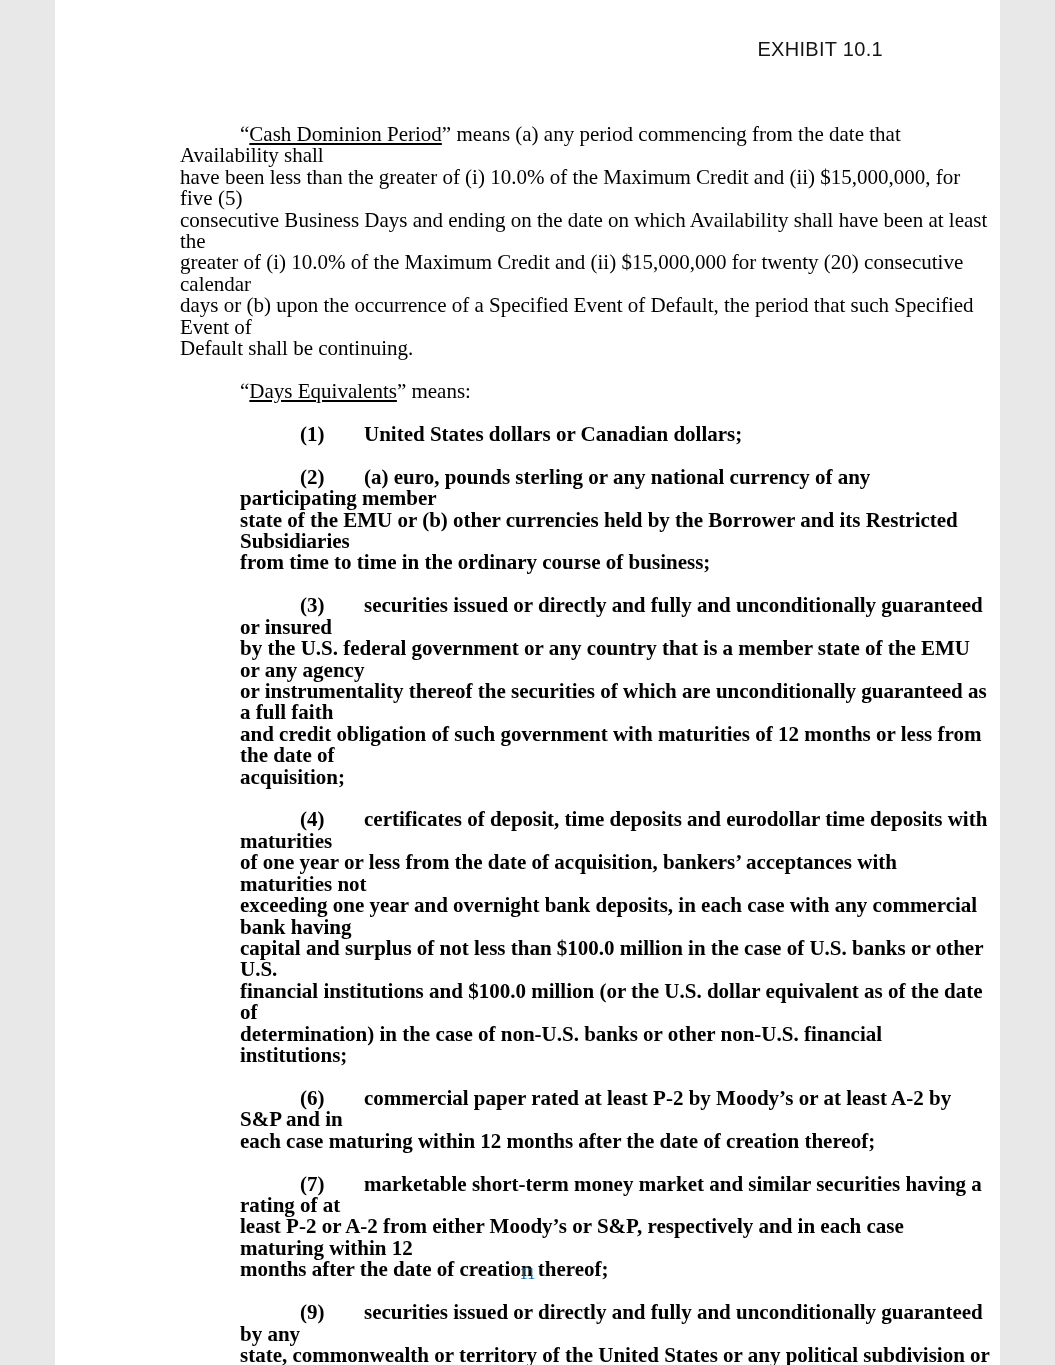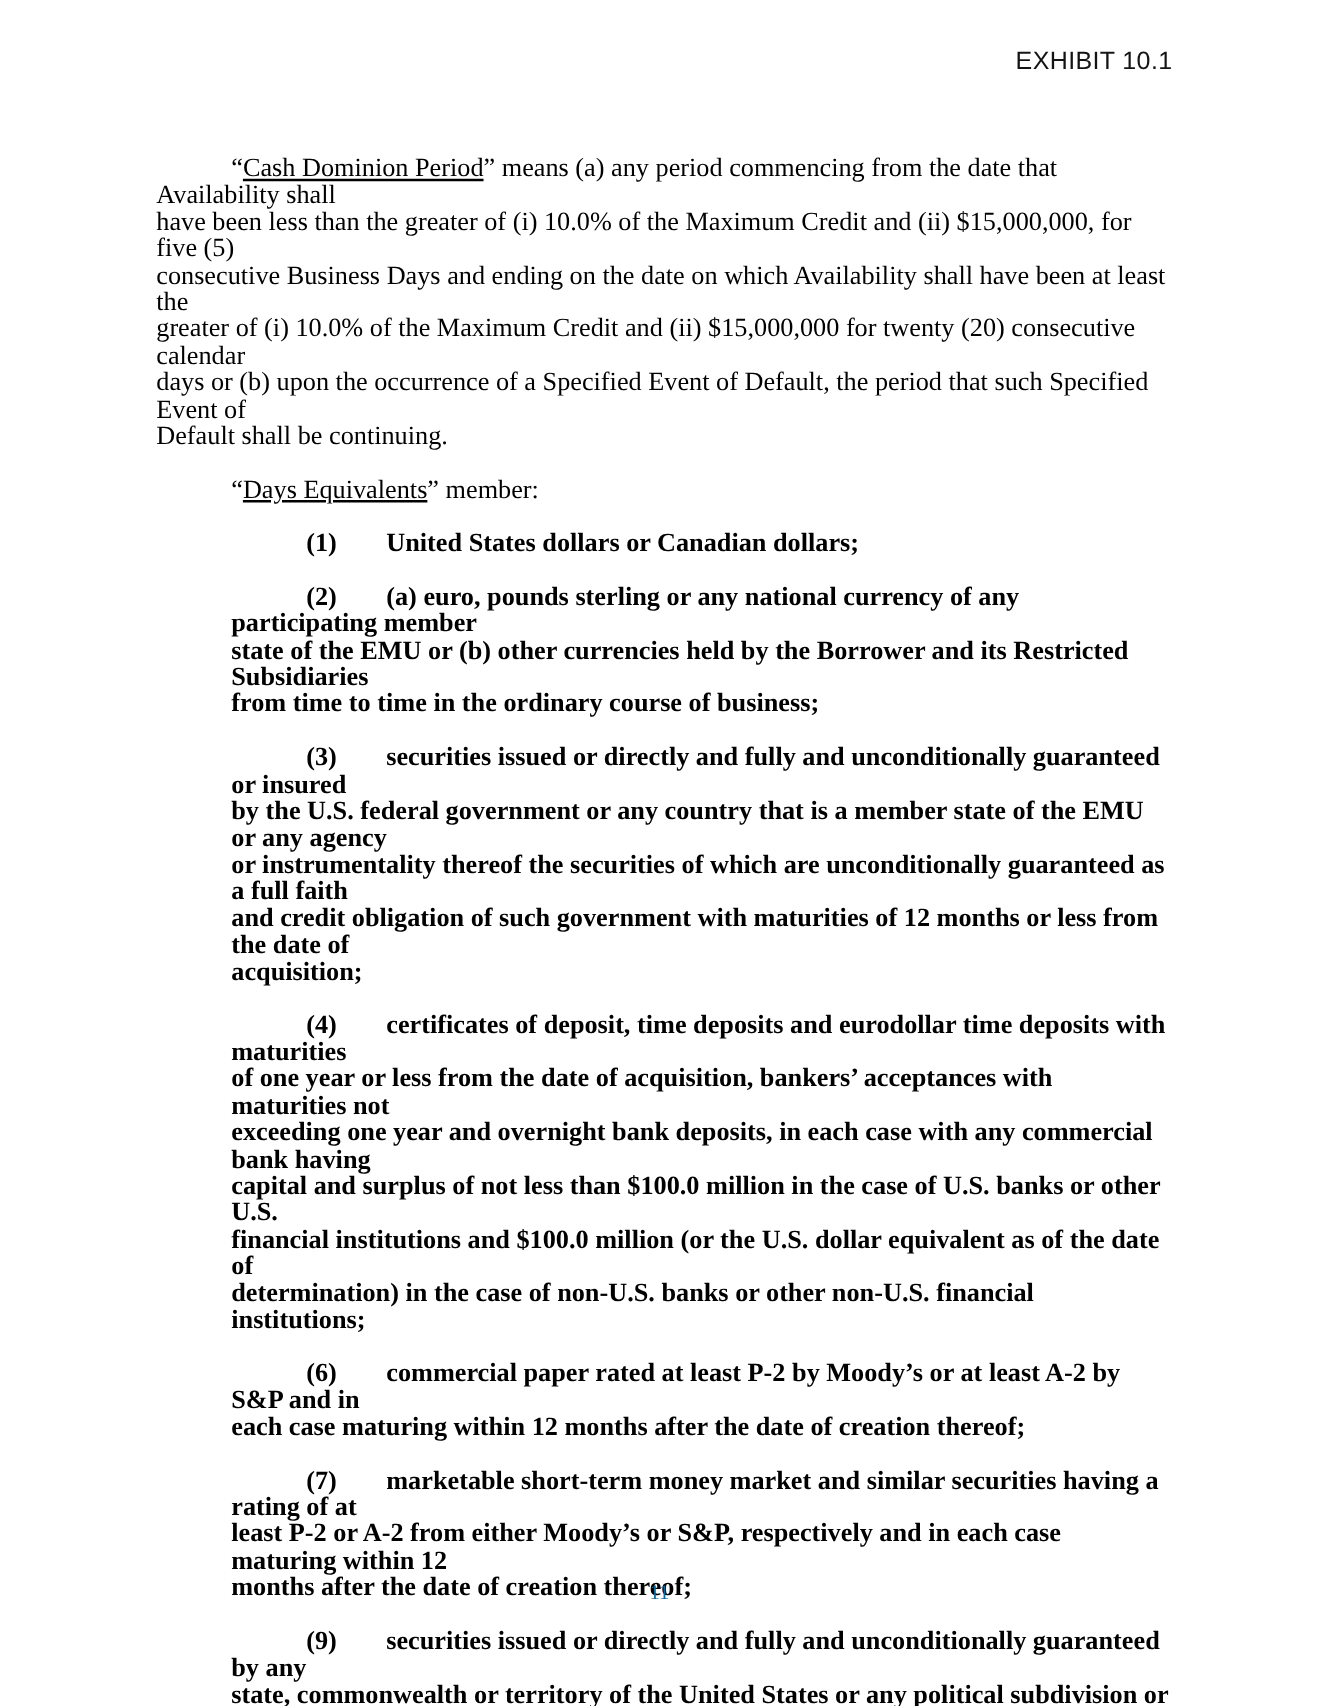--- a/index.html
+++ b/index.html
@@ -1,18 +1,18 @@
 <!DOCTYPE html>
 <html><head>
 <meta charset="utf-8">
 <style>
   html, body { margin: 0; padding: 0; background: #e8e8e8; }
   .page {
     position: relative;
-    width: 1055px;
+    width: 945px;
     height: 1365px;
     background: #ffffff;
     font-family: "Liberation Serif", serif;
     color: #000000;
     overflow: hidden;
     margin: 0 auto;
   }
   .exhibit {
     position: absolute;
     top: 38px;
@@ -67,21 +67,21 @@
 
   <div class="doc">
 
     <div class="para"><span>“</span><span class="term">Cash Dominion Period</span><span>” means (a) any period commencing from the date that Availability shall
 have been less than the greater of (i) 10.0% of the Maximum Credit and (ii) $15,000,000, for five (5)
 consecutive Business Days and ending on the date on which Availability shall have been at least the
 greater of (i) 10.0% of the Maximum Credit and (ii) $15,000,000 for twenty (20) consecutive calendar
 days or (b) upon the occurrence of a Specified Event of Default, the period that such Specified Event of
 Default shall be continuing.</span></div>
 
-    <div class="para"><span>“</span><span class="term">Days Equivalents</span><span>” member:</span></div>
+    <div class="para"><span>“</span><span class="term">Days Equivalents</span><span>” means:</span></div>
 
     <div class="item"><span class="num">(1)</span><span>United States dollars or Canadian dollars;</span></div>
 
     <div class="item"><span class="num">(2)</span><span>(a) euro, pounds sterling or any national currency of any participating member
 state of the EMU or (b) other currencies held by the Borrower and its Restricted Subsidiaries
 from time to time in the ordinary course of business;</span></div>
 
     <div class="item"><span class="num">(3)</span><span>securities issued or directly and fully and unconditionally guaranteed or insured
 by the U.S. federal government or any country that is a member state of the EMU or any agency
 or instrumentality thereof the securities of which are unconditionally guaranteed as a full faith

